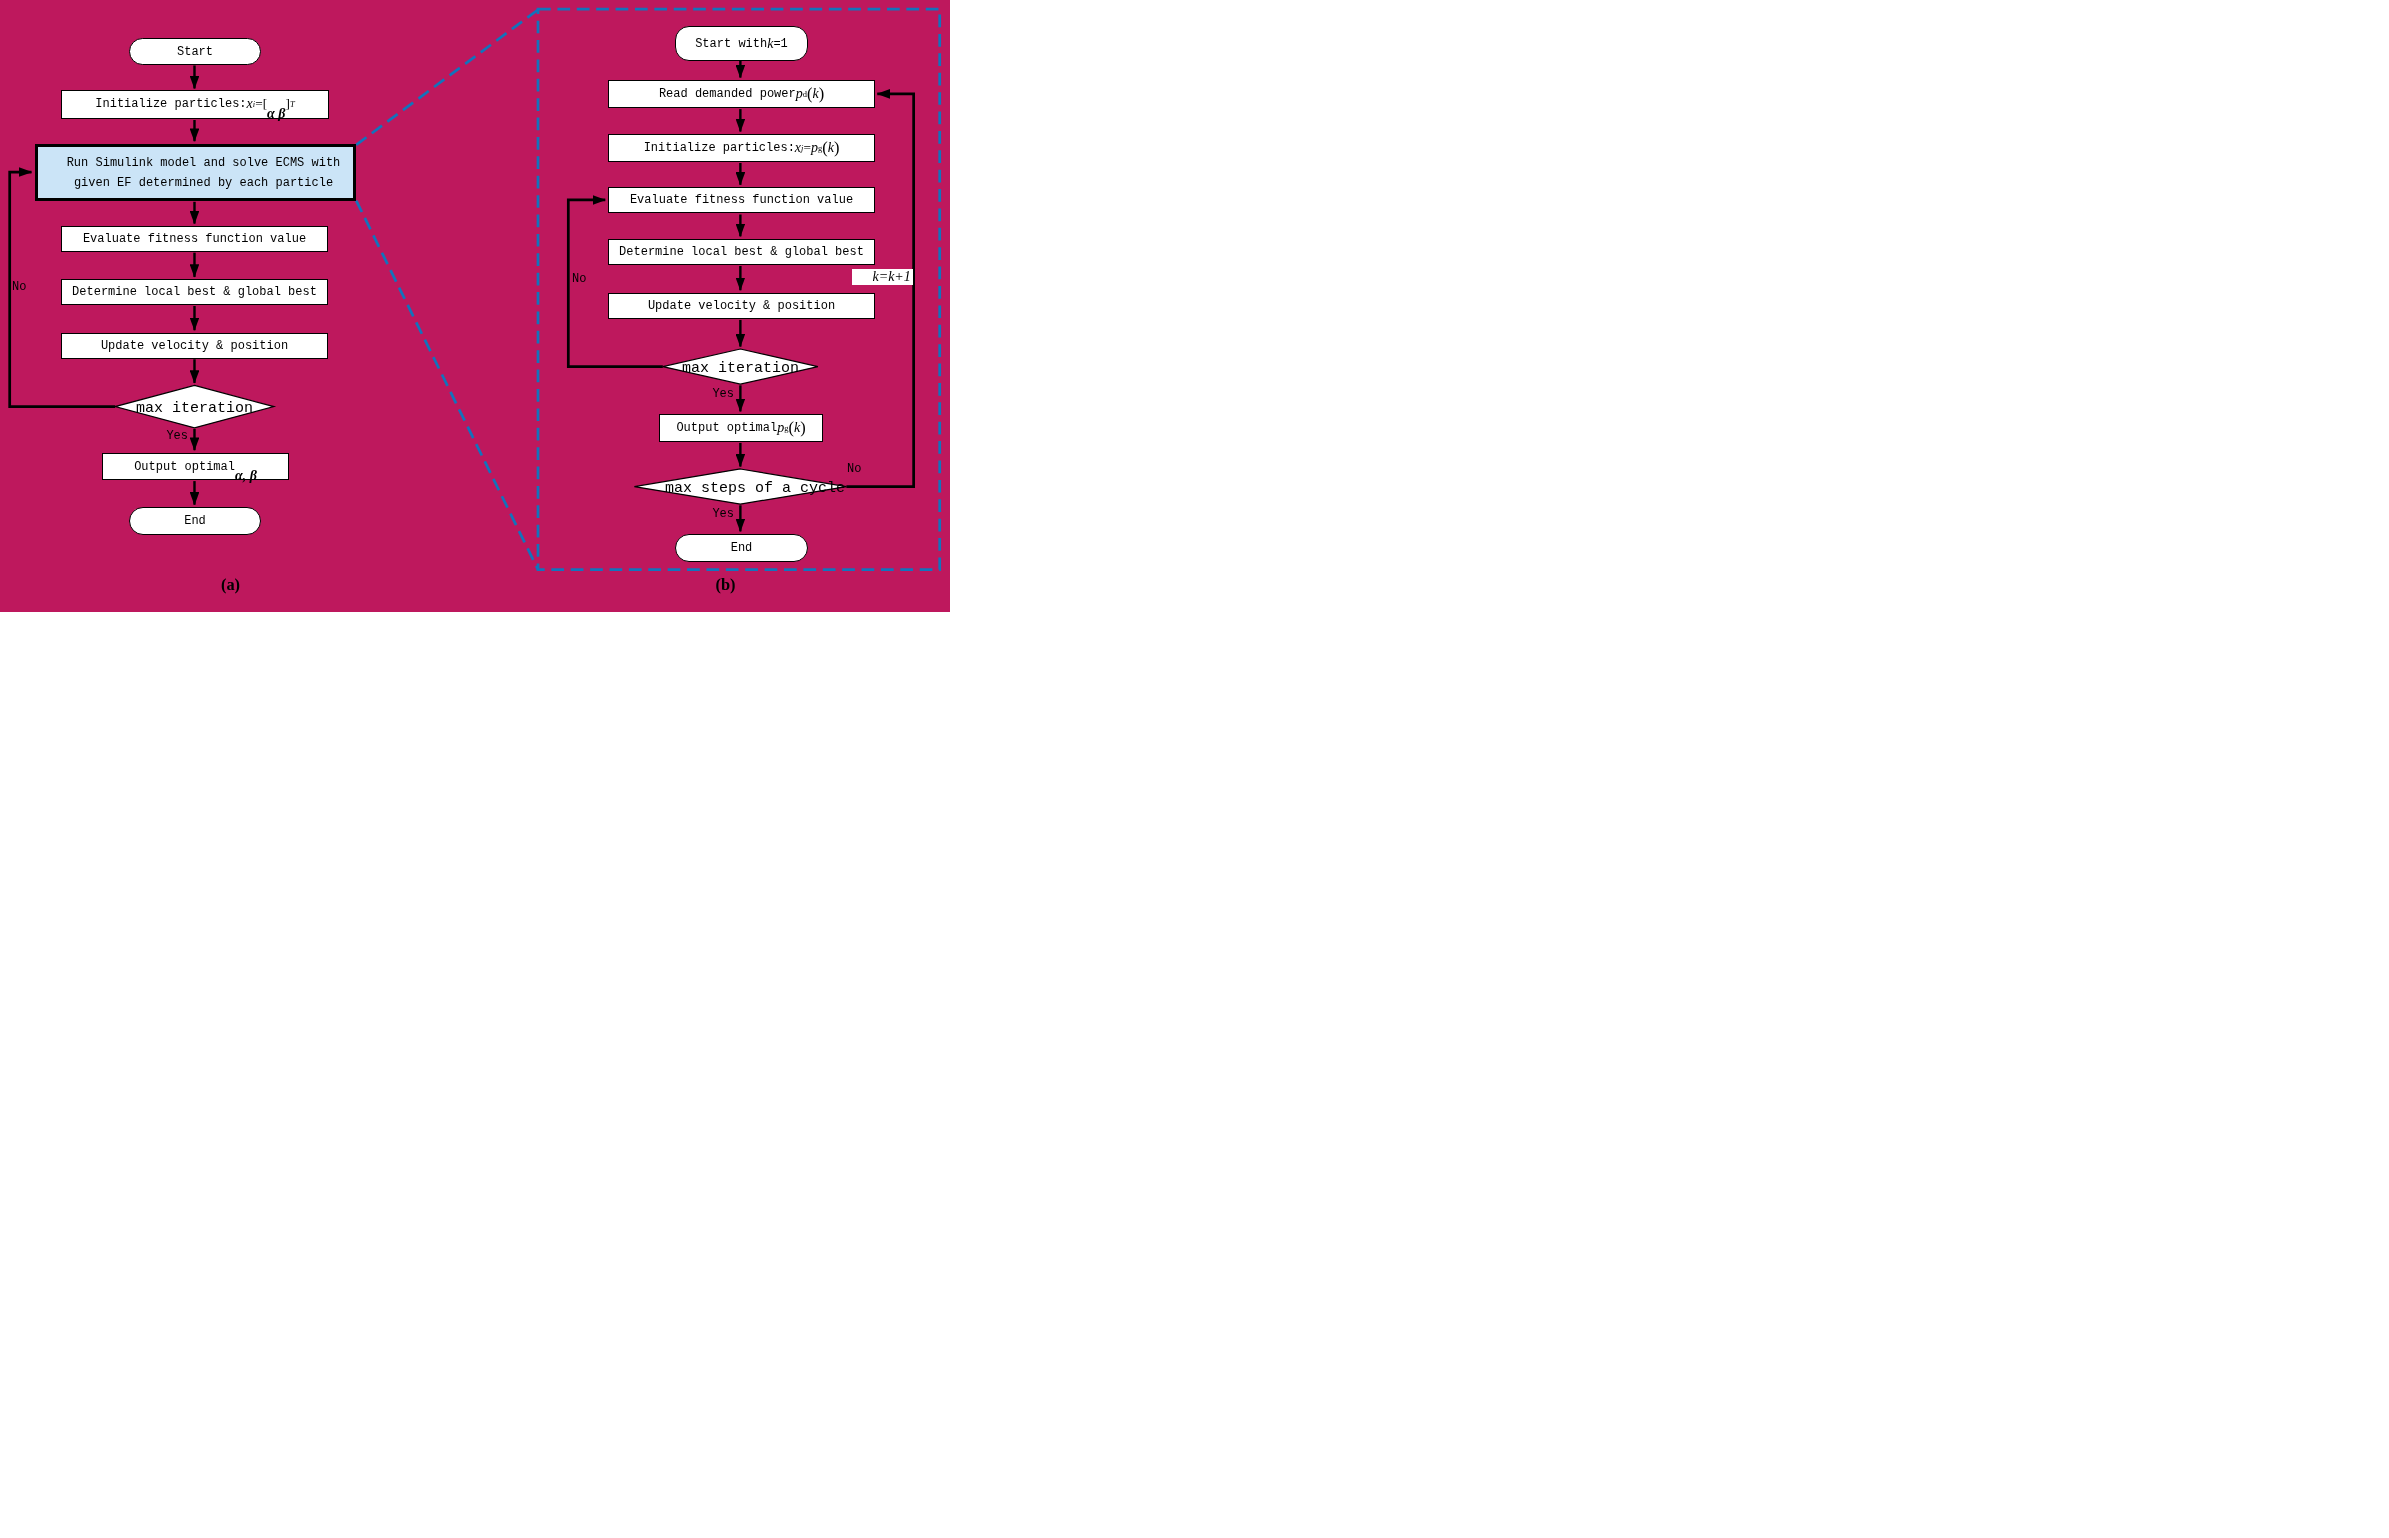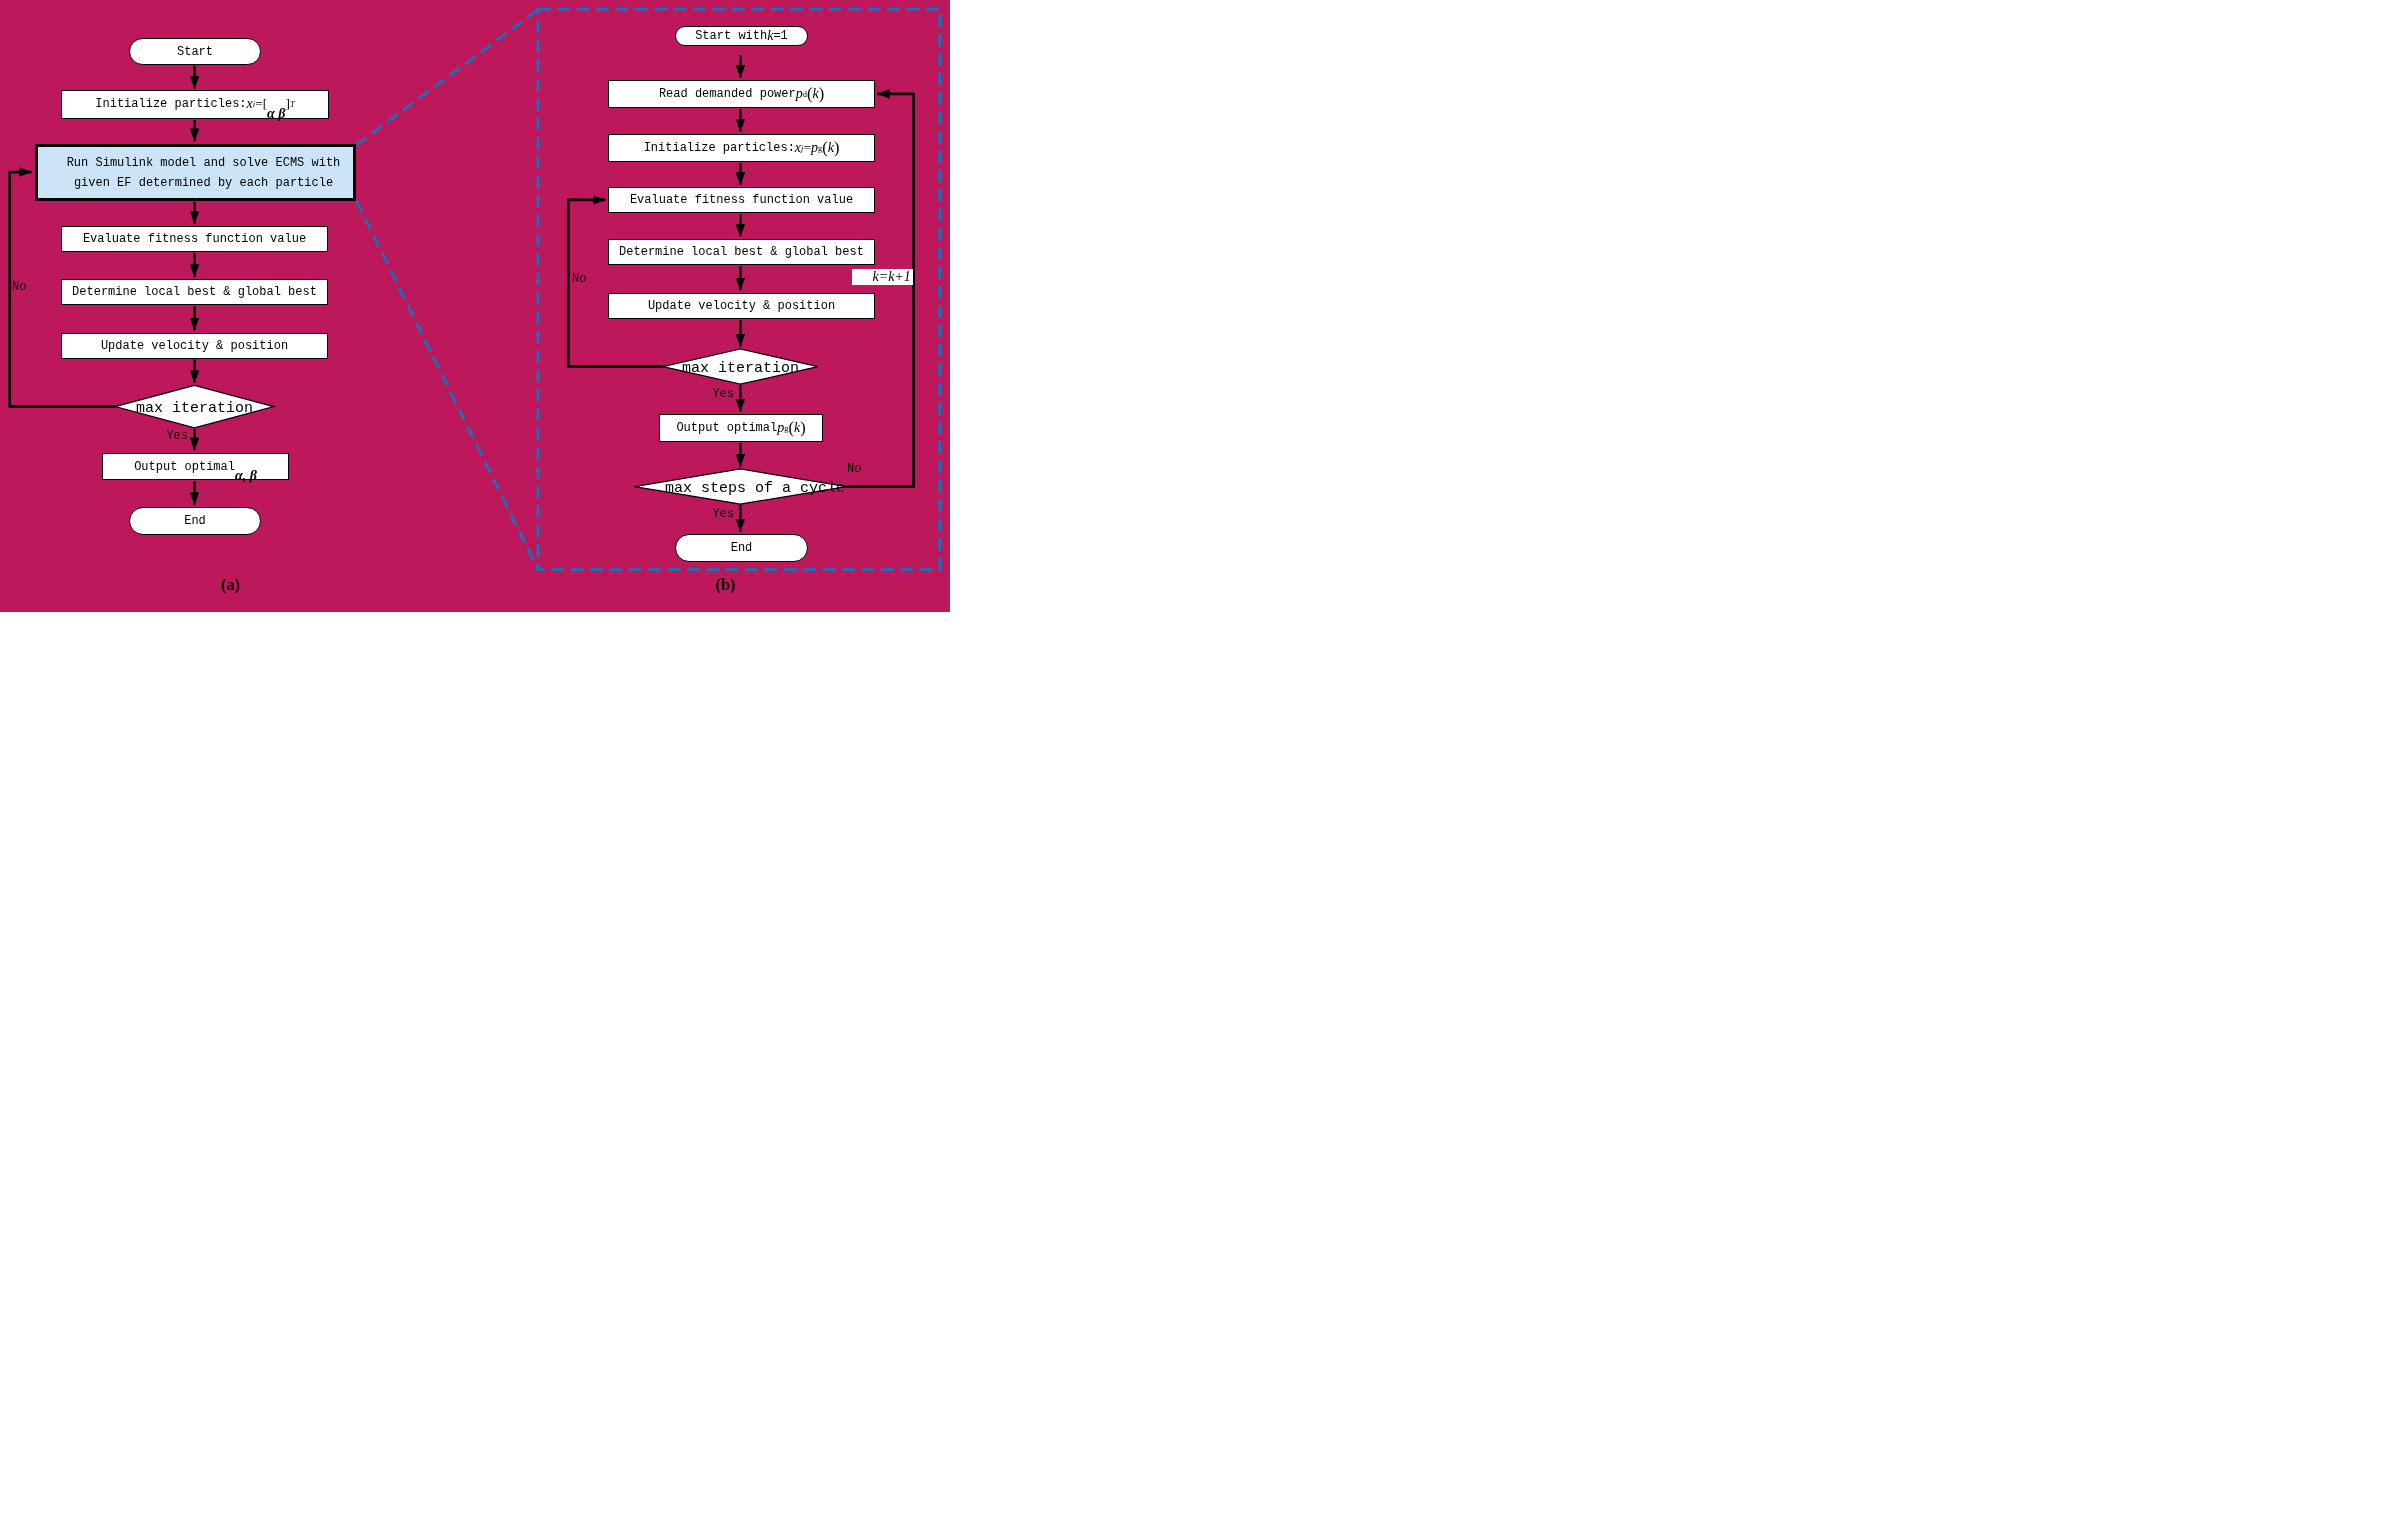--- a/index.html
+++ b/index.html
@@ -146,21 +146,21 @@
     <span>Output optimal </span>
       <span class="m greek">α, β</span>
   </div>
 
   <div class="box stadium" style="left:129px;top:507px;width:132px;height:28px;">
     <span>End</span>
   </div>
 
   <div class="cap" style="left:200px;top:575px;width:61px;">(a)</div>
 
-  <div class="box stadium" style="left:675px;top:26px;width:133px;height:20px;">
+  <div class="box stadium" style="left:675px;top:26px;width:133px;height:35px;">
     <span>Start with </span>
       <span class="m">k</span>
       <span>=1</span>
   </div>
 
   <div class="box" style="left:608px;top:80px;width:267px;height:28px;align-items:center;">
     <span>Read demanded power </span>
       <span class="m">p</span>
       <sub class="ms">d</sub>
       <span class="mp">(</span>

